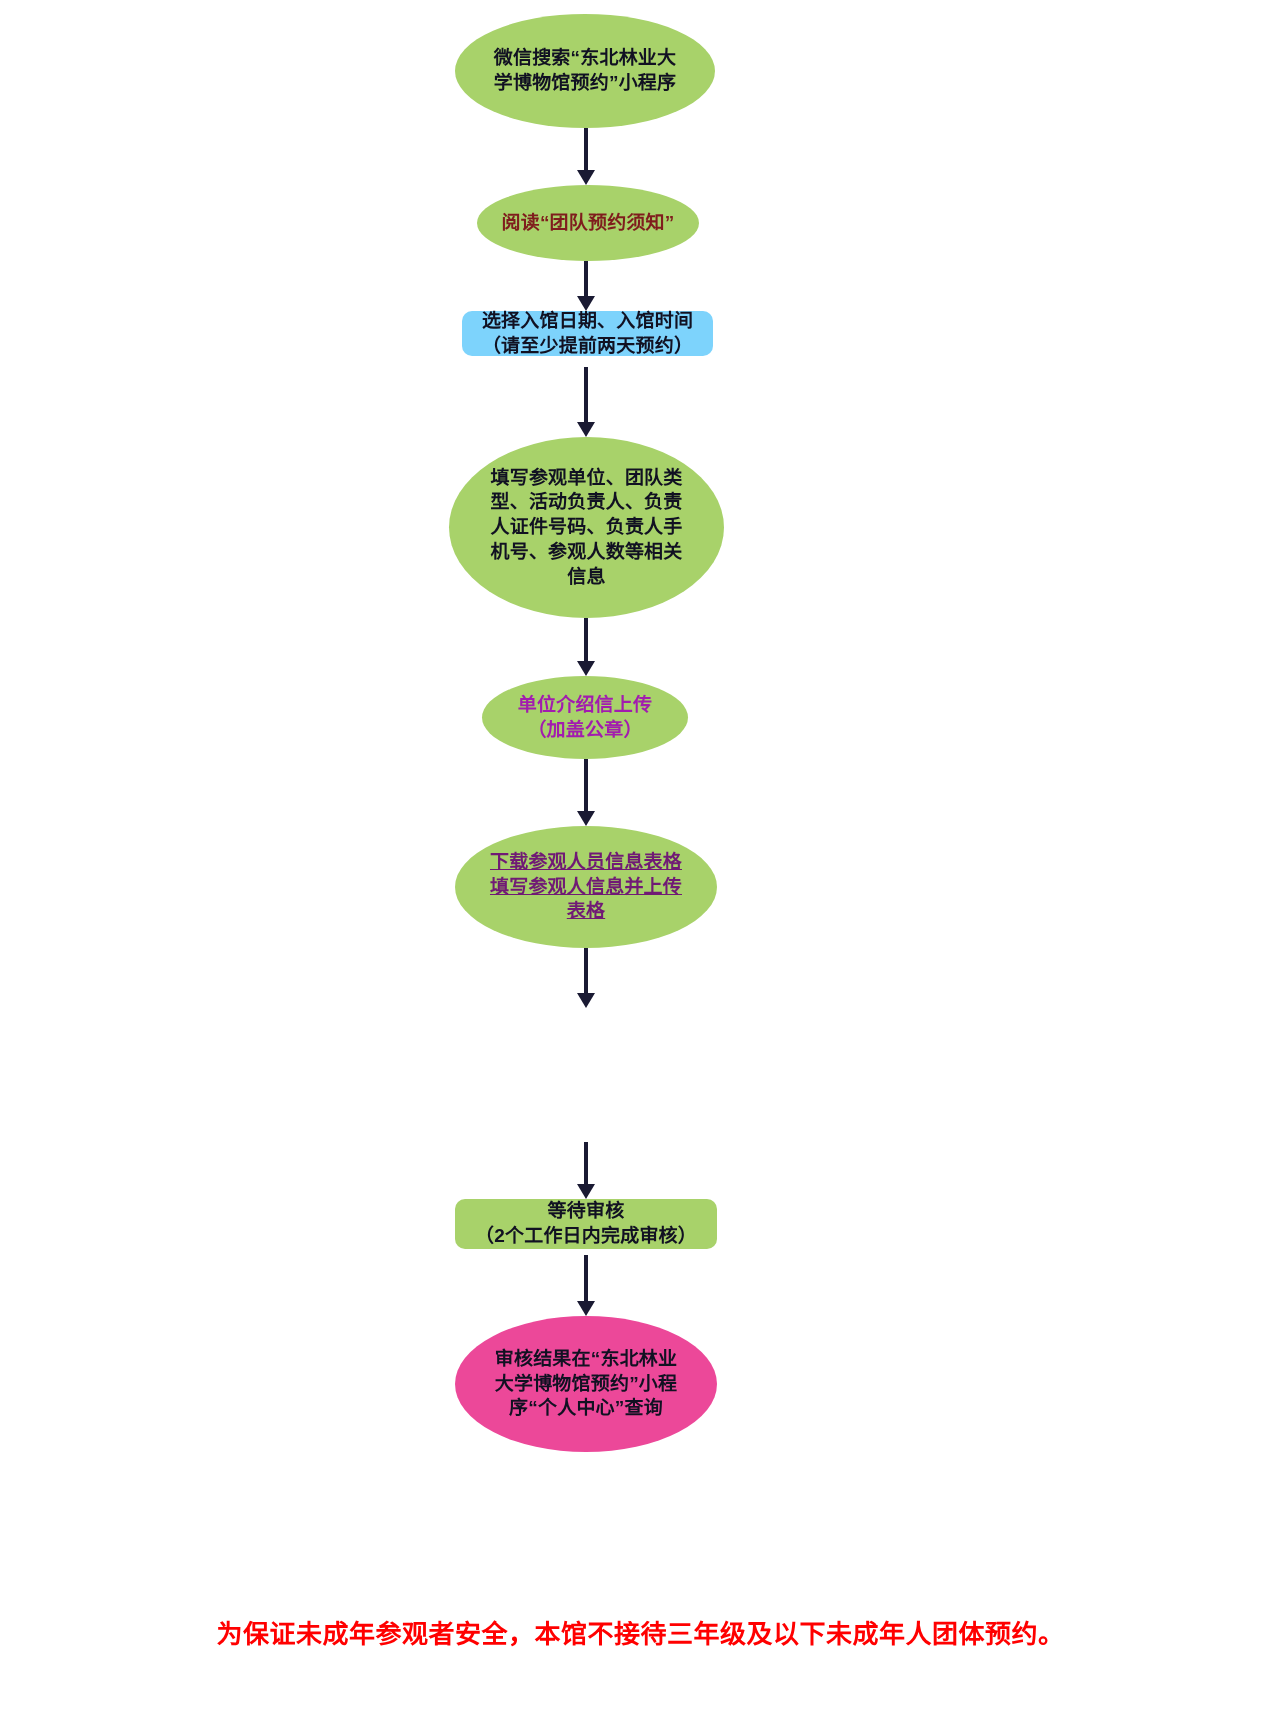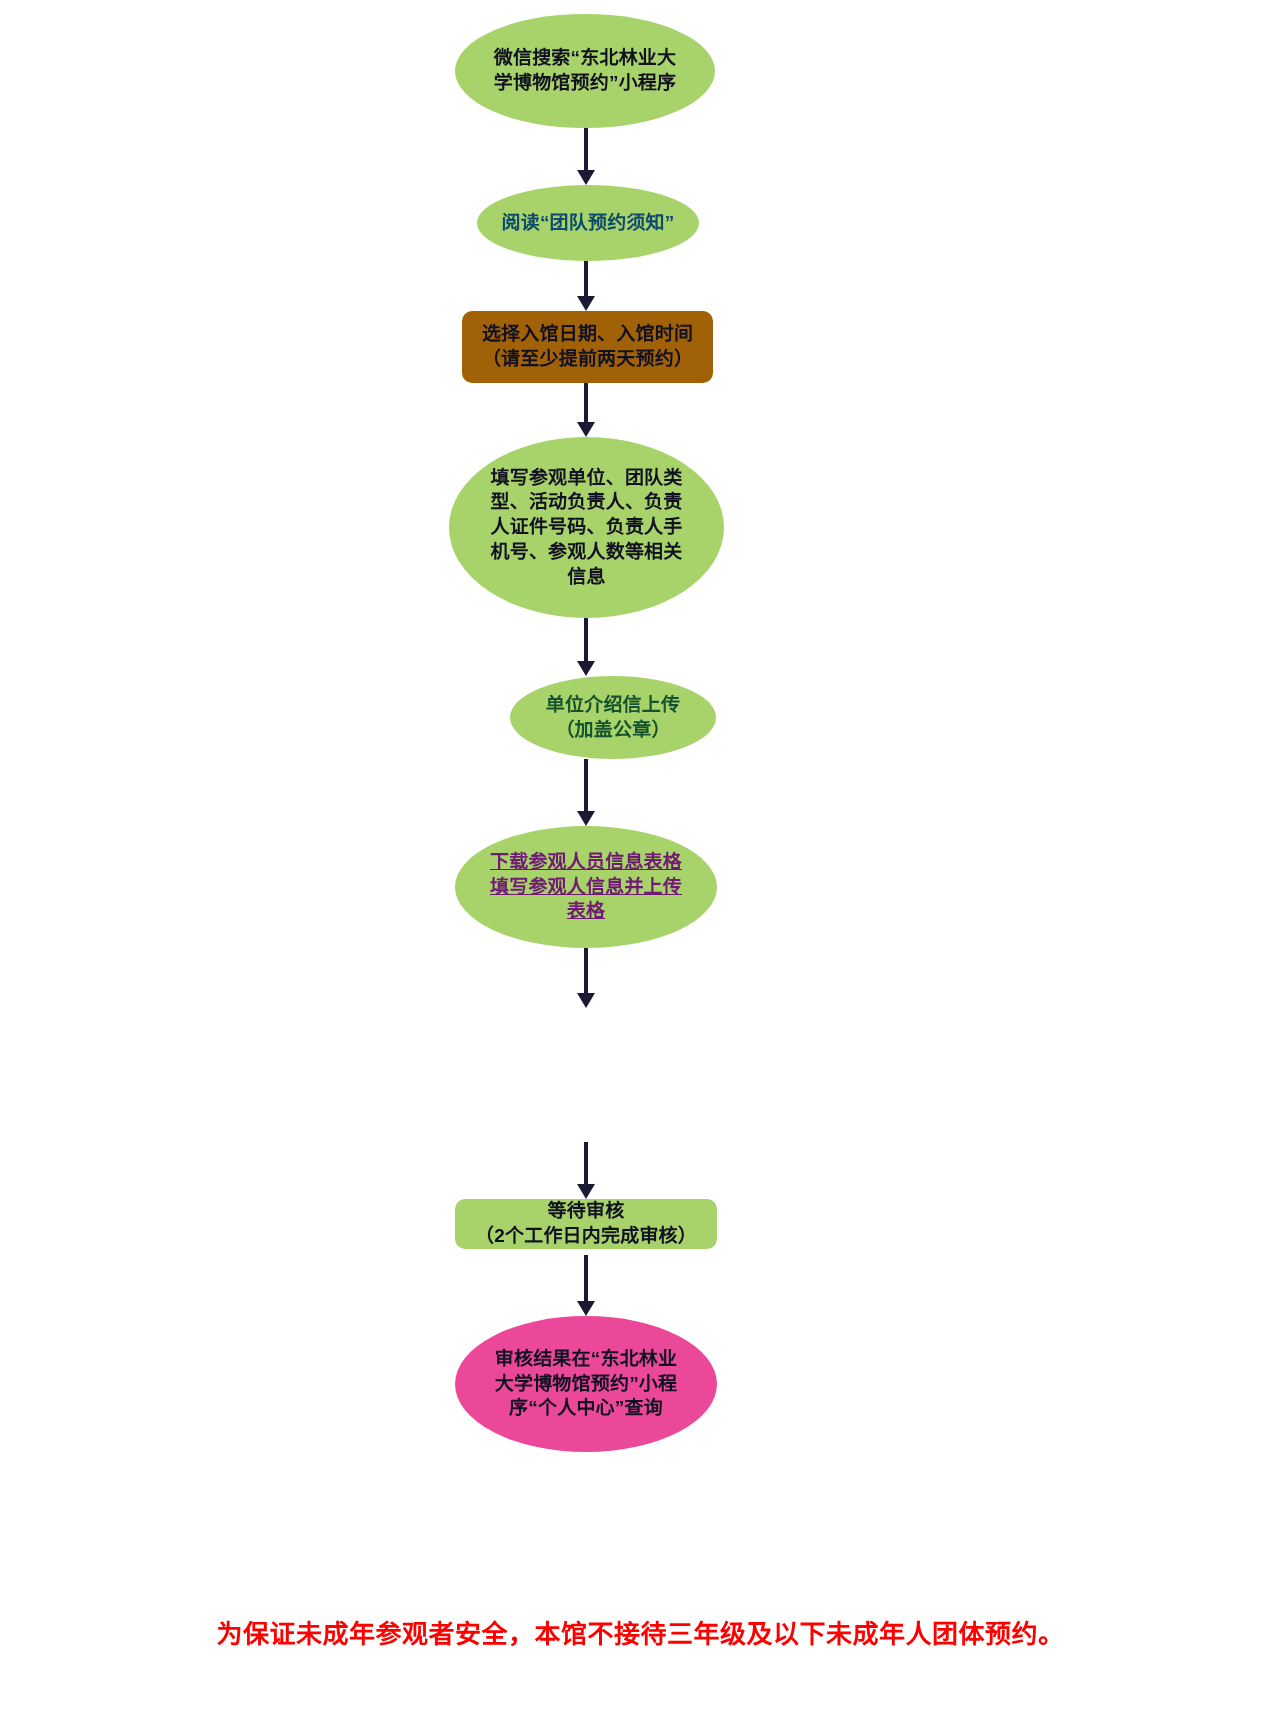--- a/index.html
+++ b/index.html
@@ -113,29 +113,29 @@
     <div class="connector" style="left: 586px; top: 1142px; height: 57px;">
       <div class="line" style="height: 43px; background: rgb(26, 26, 51);"></div>
       <div class="head" style="border-top-color: rgb(26, 26, 51);"></div>
     </div>
     <div class="connector" style="left: 586px; top: 1255px; height: 61px;">
       <div class="line" style="height: 47px; background: rgb(26, 26, 51);"></div>
       <div class="head" style="border-top-color: rgb(26, 26, 51);"></div>
     </div>
     <div class="node ellipse" style="left: 455px; top: 14px; width: 260px; height: 114px; font-size: 19px; background: rgb(168, 210, 106); color: rgb(17, 17, 34);">微信搜索“东北林业大
 学博物馆预约”小程序</div>
-    <div class="node ellipse" style="left: 477px; top: 185px; width: 222px; height: 76px; font-size: 19px; background: rgb(168, 210, 106); color: #0c4a6e;">阅读“团队预约须知”</div>
-    <div class="node rounded-rect" style="left: 462px; top: 311px; width: 251px; height: 72px; font-size: 19px; background: #a16207; color: rgb(17, 17, 34);">选择入馆日期、入馆时间
+    <div class="node ellipse" style="left: 477px; top: 185px; width: 222px; height: 76px; font-size: 19px; background: rgb(168, 210, 106); color: #7f1d1d;">阅读“团队预约须知”</div>
+    <div class="node rounded-rect" style="left: 462px; top: 311px; width: 251px; height: 45px; font-size: 19px; background: #7dd3fc; color: rgb(17, 17, 34);">选择入馆日期、入馆时间
 （请至少提前两天预约）</div>
     <div class="node ellipse" style="left: 449px; top: 437px; width: 275px; height: 181px; font-size: 19px; background: rgb(168, 210, 106); color: rgb(17, 17, 34);">填写参观单位、团队类
 型、活动负责人、负责
 人证件号码、负责人手
 机号、参观人数等相关
 信息</div>
-    <div class="node ellipse" style="left: 510px; top: 676px; width: 206px; height: 83px; font-size: 19px; background: rgb(168, 210, 106); color: #14532d;">单位介绍信上传
+    <div class="node ellipse" style="left: 482px; top: 676px; width: 206px; height: 83px; font-size: 19px; background: rgb(168, 210, 106); color: #a21caf;">单位介绍信上传
 （加盖公章）</div>
     <div class="node ellipse" style="left: 455px; top: 826px; width: 262px; height: 122px; font-size: 19px; background: rgb(168, 210, 106); color: #701a75; text-decoration: underline;">下载参观人员信息表格
 填写参观人信息并上传
 表格</div>
     <div class="node rounded-rect" style="left: 455px; top: 1199px; width: 262px; height: 50px; font-size: 19px; background: rgb(168, 210, 106); color: rgb(17, 17, 34);">等待审核
 （2个工作日内完成审核）</div>
     <div class="node ellipse" style="left: 455px; top: 1316px; width: 262px; height: 136px; font-size: 19px; background: #ec4899; color: rgb(17, 17, 34);">审核结果在“东北林业
 大学博物馆预约”小程
 序“个人中心”查询</div>
   </div>

